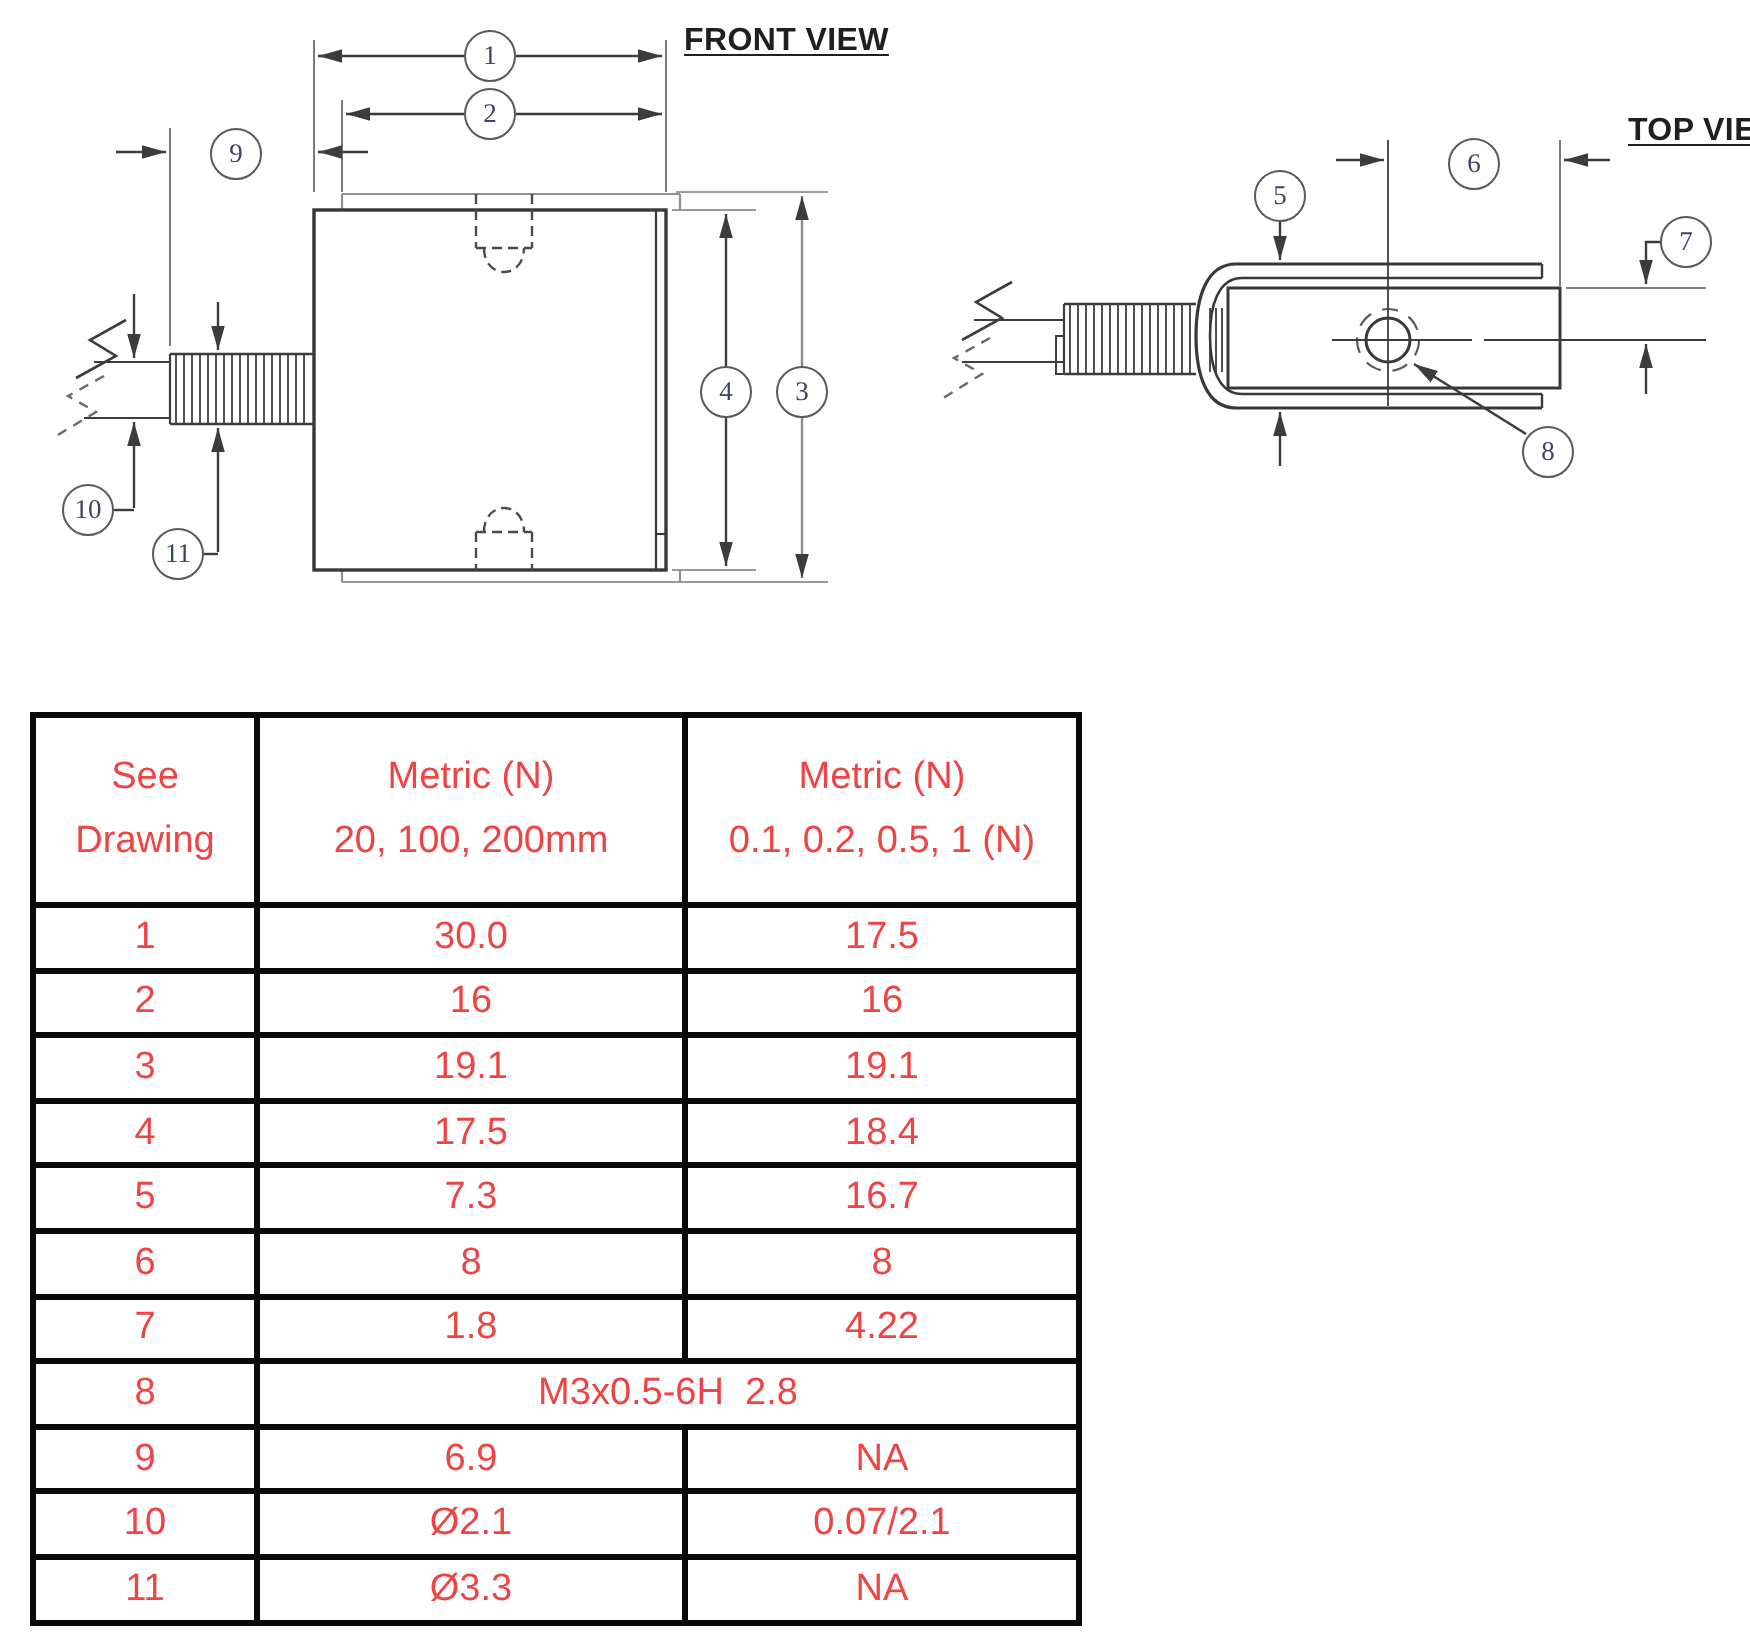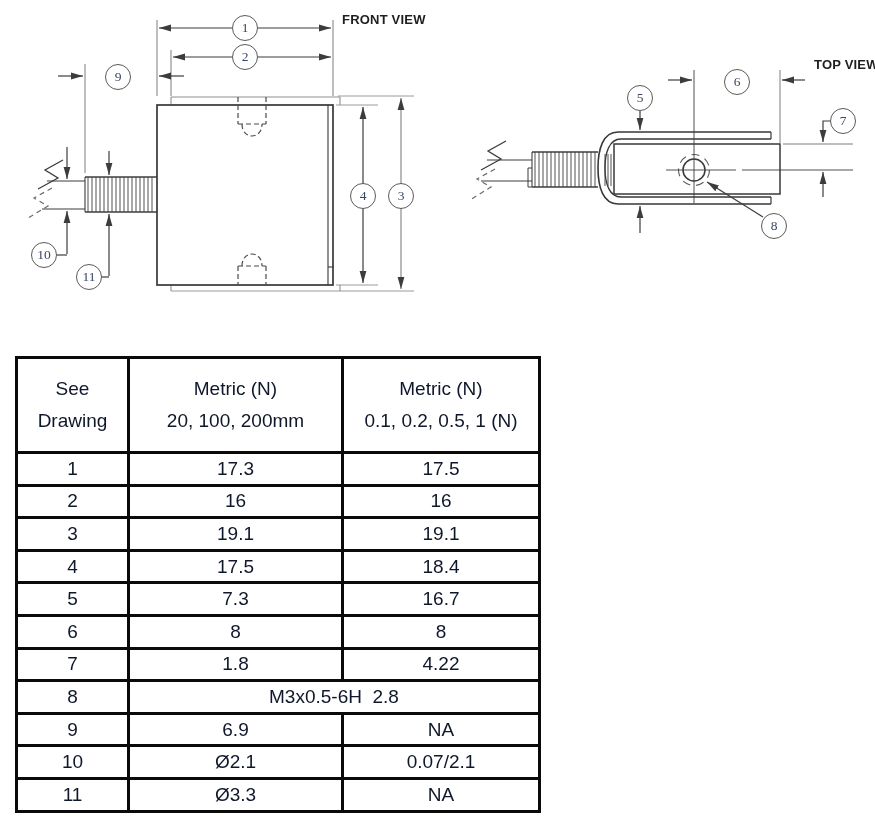--- a/index.html
+++ b/index.html
@@ -1,36 +1,36 @@
 <!DOCTYPE html>
 <html><head>
 <meta charset="utf-8">
 <style>
   html,body{margin:0;padding:0;background:#ffffff;}
   body{width:875px;height:824px;position:relative;font-family:"Liberation Sans",sans-serif;overflow:hidden;}
   .stage{position:absolute;inset:0;}
   svg{position:absolute;overflow:visible;}
 
   .view-label{
-    position:absolute;font-weight:bold;font-size:13px;letter-spacing:.2px;
-    color:#1f1f1f;text-underline-offset:2px;white-space:nowrap;text-align:right;
+    position:absolute;font-weight:bold;font-size:16px;letter-spacing:.2px;
+    color:#1f1f1f;text-decoration:underline;text-underline-offset:2px;white-space:nowrap;text-align:right;
   }
   .balloon{
     position:absolute;width:26px;height:26px;border:1.4px solid #5a5a5a;border-radius:50%;
     background:#ffffff;box-sizing:border-box;display:flex;align-items:center;justify-content:center;
     font-family:"Liberation Serif",serif;font-size:13.5px;color:#3a4566;line-height:1;
   }
 
   table.dims{
     position:absolute;left:15px;top:356px;width:523px;border-collapse:collapse;
     table-layout:fixed;background:#fff;
   }
   table.dims th, table.dims td{
     border:3px solid #0a0a0a;text-align:center;vertical-align:middle;
-    font-family:"Liberation Sans",sans-serif;color:#0f172a;padding:0;
+    font-family:"Liberation Sans",sans-serif;color:#ef4444;padding:0;
   }
   table.dims th{height:92px;font-weight:normal;font-size:19px;line-height:1.7;}
   table.dims td{height:29.6px;font-size:19px;}
   td.pre{white-space:pre;margin-left:38px;}
   th .hl{display:block;}
 </style>
 </head>
 <body>
 
 <div class="stage">
@@ -244,21 +244,21 @@
         <span class="hl">Metric (N)</span>
         <span class="hl">20, 100, 200mm</span>
       </th>
       <th>
         <span class="hl">Metric (N)</span>
         <span class="hl">0.1, 0.2, 0.5, 1 (N)</span>
       </th>
     </tr>
     <tr>
       <td>1</td>
-      <td>17.3</td>
+      <td>30.0</td>
       <td>17.5</td>
     </tr>
     <tr>
       <td>2</td>
       <td>16</td>
       <td>16</td>
     </tr>
     <tr>
       <td>3</td>
       <td>19.1</td>

